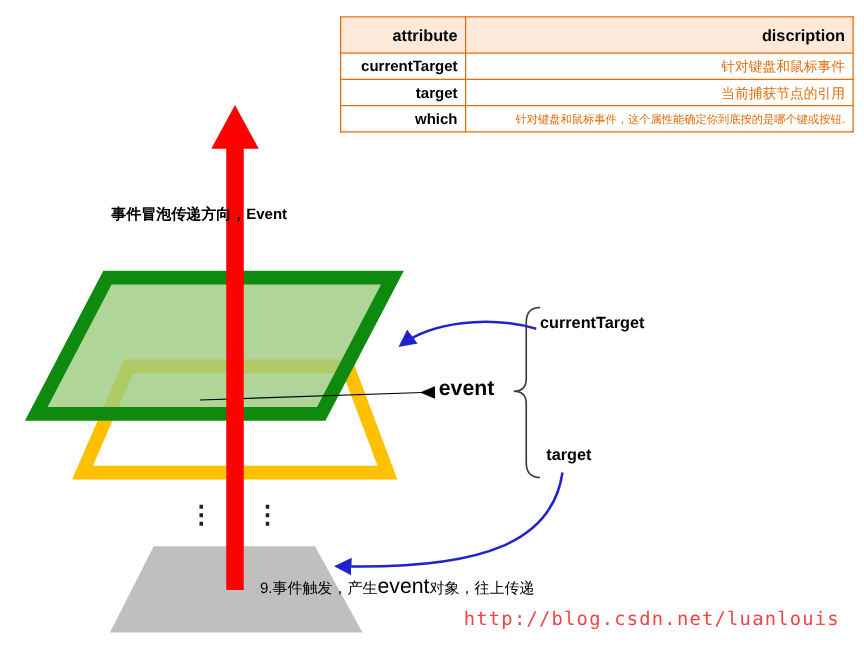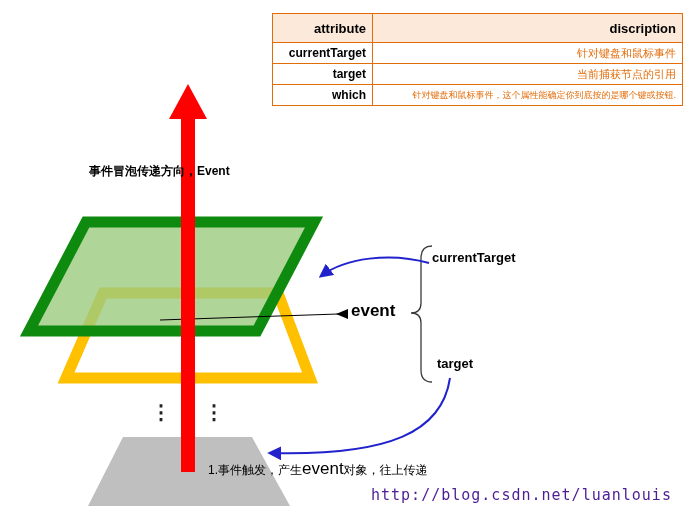--- a/index.html
+++ b/index.html
@@ -23,21 +23,21 @@
   .dir-label   { left:44px;  top:163px; color:#000000; font-weight:bold; font-size:12px;margin-left:45px; }
   .ct-label    { left:432px; top:250px; font-weight:bold; font-size:13px; }
   .event-label { left:351px; top:301px; font-weight:bold; font-size:17px; }
   .target-label{ left:437px; top:356px; font-weight:bold; font-size:13px; }
   .dots        { font-size:20px; font-weight:bold; color:#222; line-height:1; }
   .dots-left   { left:151px; top:402px; }
   .dots-right  { left:204px; top:402px; }
   .note        { left:208px; top:459px; font-size:12px; }
   .note .big   { font-size:17px; }
   .watermark   { left:371px; top:486px; font-family:"DejaVu Sans Mono", monospace;
-                 font-size:15px; color:#4c1d95; letter-spacing:1px; }
+                 font-size:15px; color:#ef4444; letter-spacing:1px; }
 </style>
 </head>
 <body>
 
 <div class="canvas">
 
   <svg class="shapes" width="691" height="518" viewBox="0 0 691 518">
     <defs>
       <marker id="arrowBlue" viewBox="0 0 10 10" refX="8" refY="5" markerWidth="7" markerHeight="7" orient="auto">
         <path d="M0,0 L10,5 L0,10 z" fill="#2222CC"></path>
@@ -97,18 +97,18 @@
   <div class="label ct-label">currentTarget</div>
 
   <div class="label event-label">event</div>
 
   <div class="label target-label">target</div>
 
   <div class="label dots dots-left">⋮</div>
   <div class="label dots dots-right">⋮</div>
 
   <div class="label note">
-    <span>1.事件触发，产生</span><span class="big">event</span><span>对象，往上传递</span>
+    <span>9.事件触发，产生</span><span class="big">event</span><span>对象，往上传递</span>
   </div>
 
   <div class="label watermark">http://blog.csdn.net/luanlouis</div>
 
 </div>
 
 </body></html>

